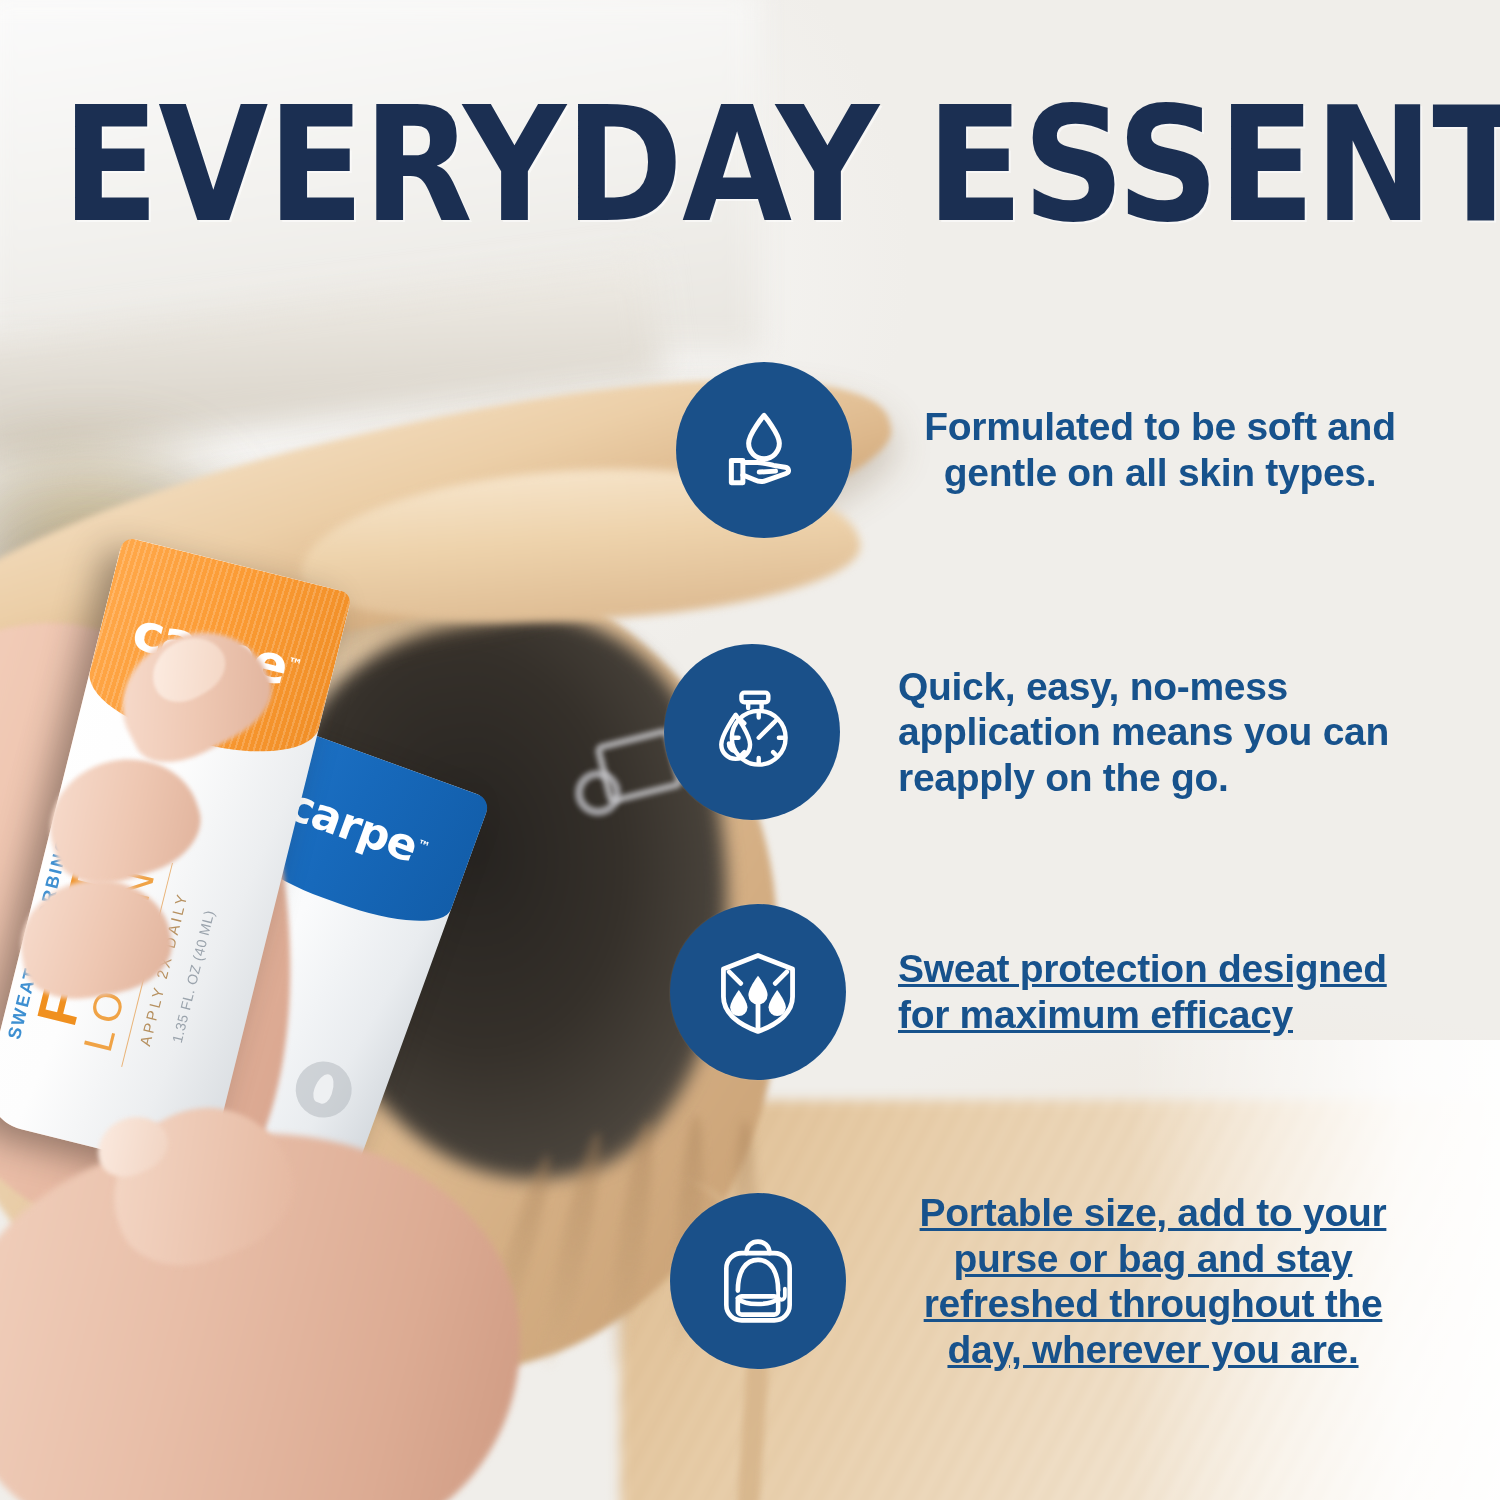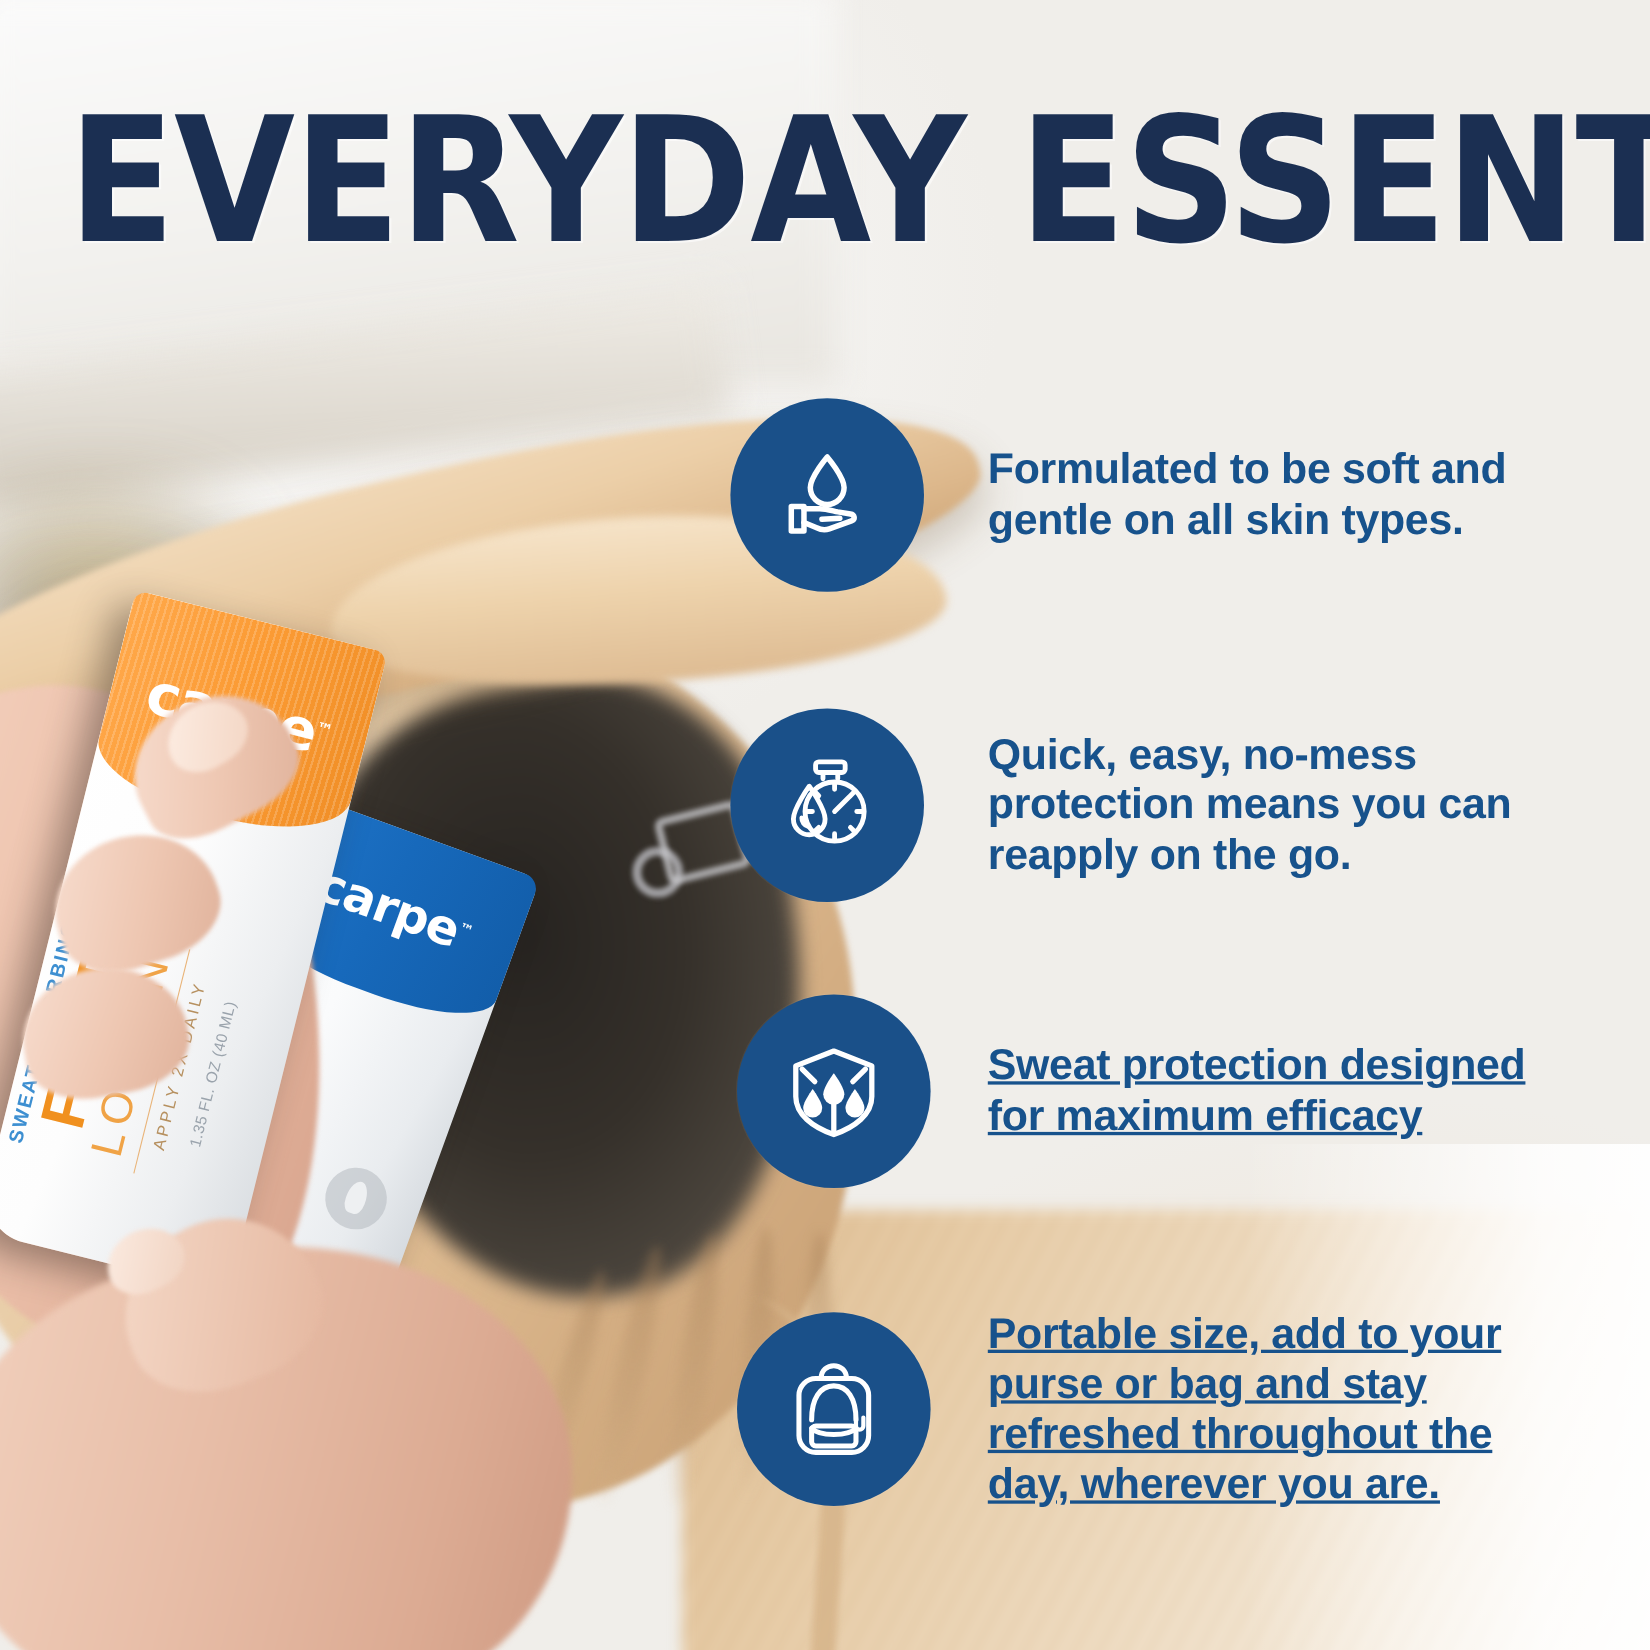--- a/index.html
+++ b/index.html
@@ -288,24 +288,24 @@
   .ftext {
     margin-left:58px;
     color:#17528c;
     font-size:39px;
     font-weight:bold;
     line-height:1.17;
     letter-spacing:-.3px;
     max-width:500px;
     font-family:"Liberation Sans", sans-serif;
   }
-  .feature.f-1 { top:0px; left:0; }
+  .feature.f-1 { top:0px; left:12px;text-align:center; }
   .feature.f-2 { top:282px; left:0; }
   .feature.f-3 { top:542px; left:6px; }
-  .feature.f-4 { top:828px; left:6px; }
+  .feature.f-4 { top:828px; left:6px;text-align:center; }
   .feature.f-3 .ftext, .feature.f-4 .ftext { margin-left:52px; max-width:510px;text-decoration:underline; }
 </style>
 </head>
 <body>
 
 <div id="stage">
 
   <div class="photo">
     <div class="photo-base"></div>
     <div class="shelf-top"></div>
@@ -393,21 +393,21 @@
           <rect x="39" y="9" width="28" height="10" rx="3"></rect>
           <path d="M46 19 L46 25 M60 19 L60 25"></path>
           <circle cx="57" cy="56" r="28"></circle>
           <path d="M57 56 L71 42"></path>
           <path d="M57 30 L57 35 M83 56 L78 56 M57 82 L57 77 M31 56 L36 56"></path>
           <path d="M75 38 L72 41 M75 74 L72 71 M39 74 L42 71 M39 38 L42 41"></path>
           <path d="M33 32 C33 32 18 53 18 63 A15 15 0 0 0 48 63 C48 53 33 32 33 32 Z"></path>
           <path d="M26 62 A8 8 0 0 0 32 70"></path>
         </svg>
       </div>
-      <div class="ftext">Quick, easy, no-mess protection means you can reapply on the go.</div>
+      <div class="ftext">Quick, easy, no-mess application means you can reapply on the go.</div>
     </div>
 
     <div class="feature f-3">
       <div class="fcircle">
         <svg viewBox="0 0 100 100" fill="none" stroke="#ffffff" stroke-width="5" stroke-linecap="round" stroke-linejoin="round">
           <path d="M50 12 L86 26 L86 55 C86 72 70 84 50 91 C30 84 14 72 14 55 L14 26 Z"></path>
           <path d="M20 29 L32 41 M80 29 L68 41 M50 57 L50 89"></path>
           <path d="M50 33 C50 33 40 46 40 53 A10 10 0 0 0 60 53 C60 46 50 33 50 33 Z" fill="#ffffff" stroke="none"></path>
           <path d="M30 48 C30 48 21 60 21 66 A9 9 0 0 0 39 66 C39 60 30 48 30 48 Z" fill="#ffffff" stroke="none"></path>
           <path d="M70 48 C70 48 61 60 61 66 A9 9 0 0 0 79 66 C79 60 70 48 70 48 Z" fill="#ffffff" stroke="none"></path>

